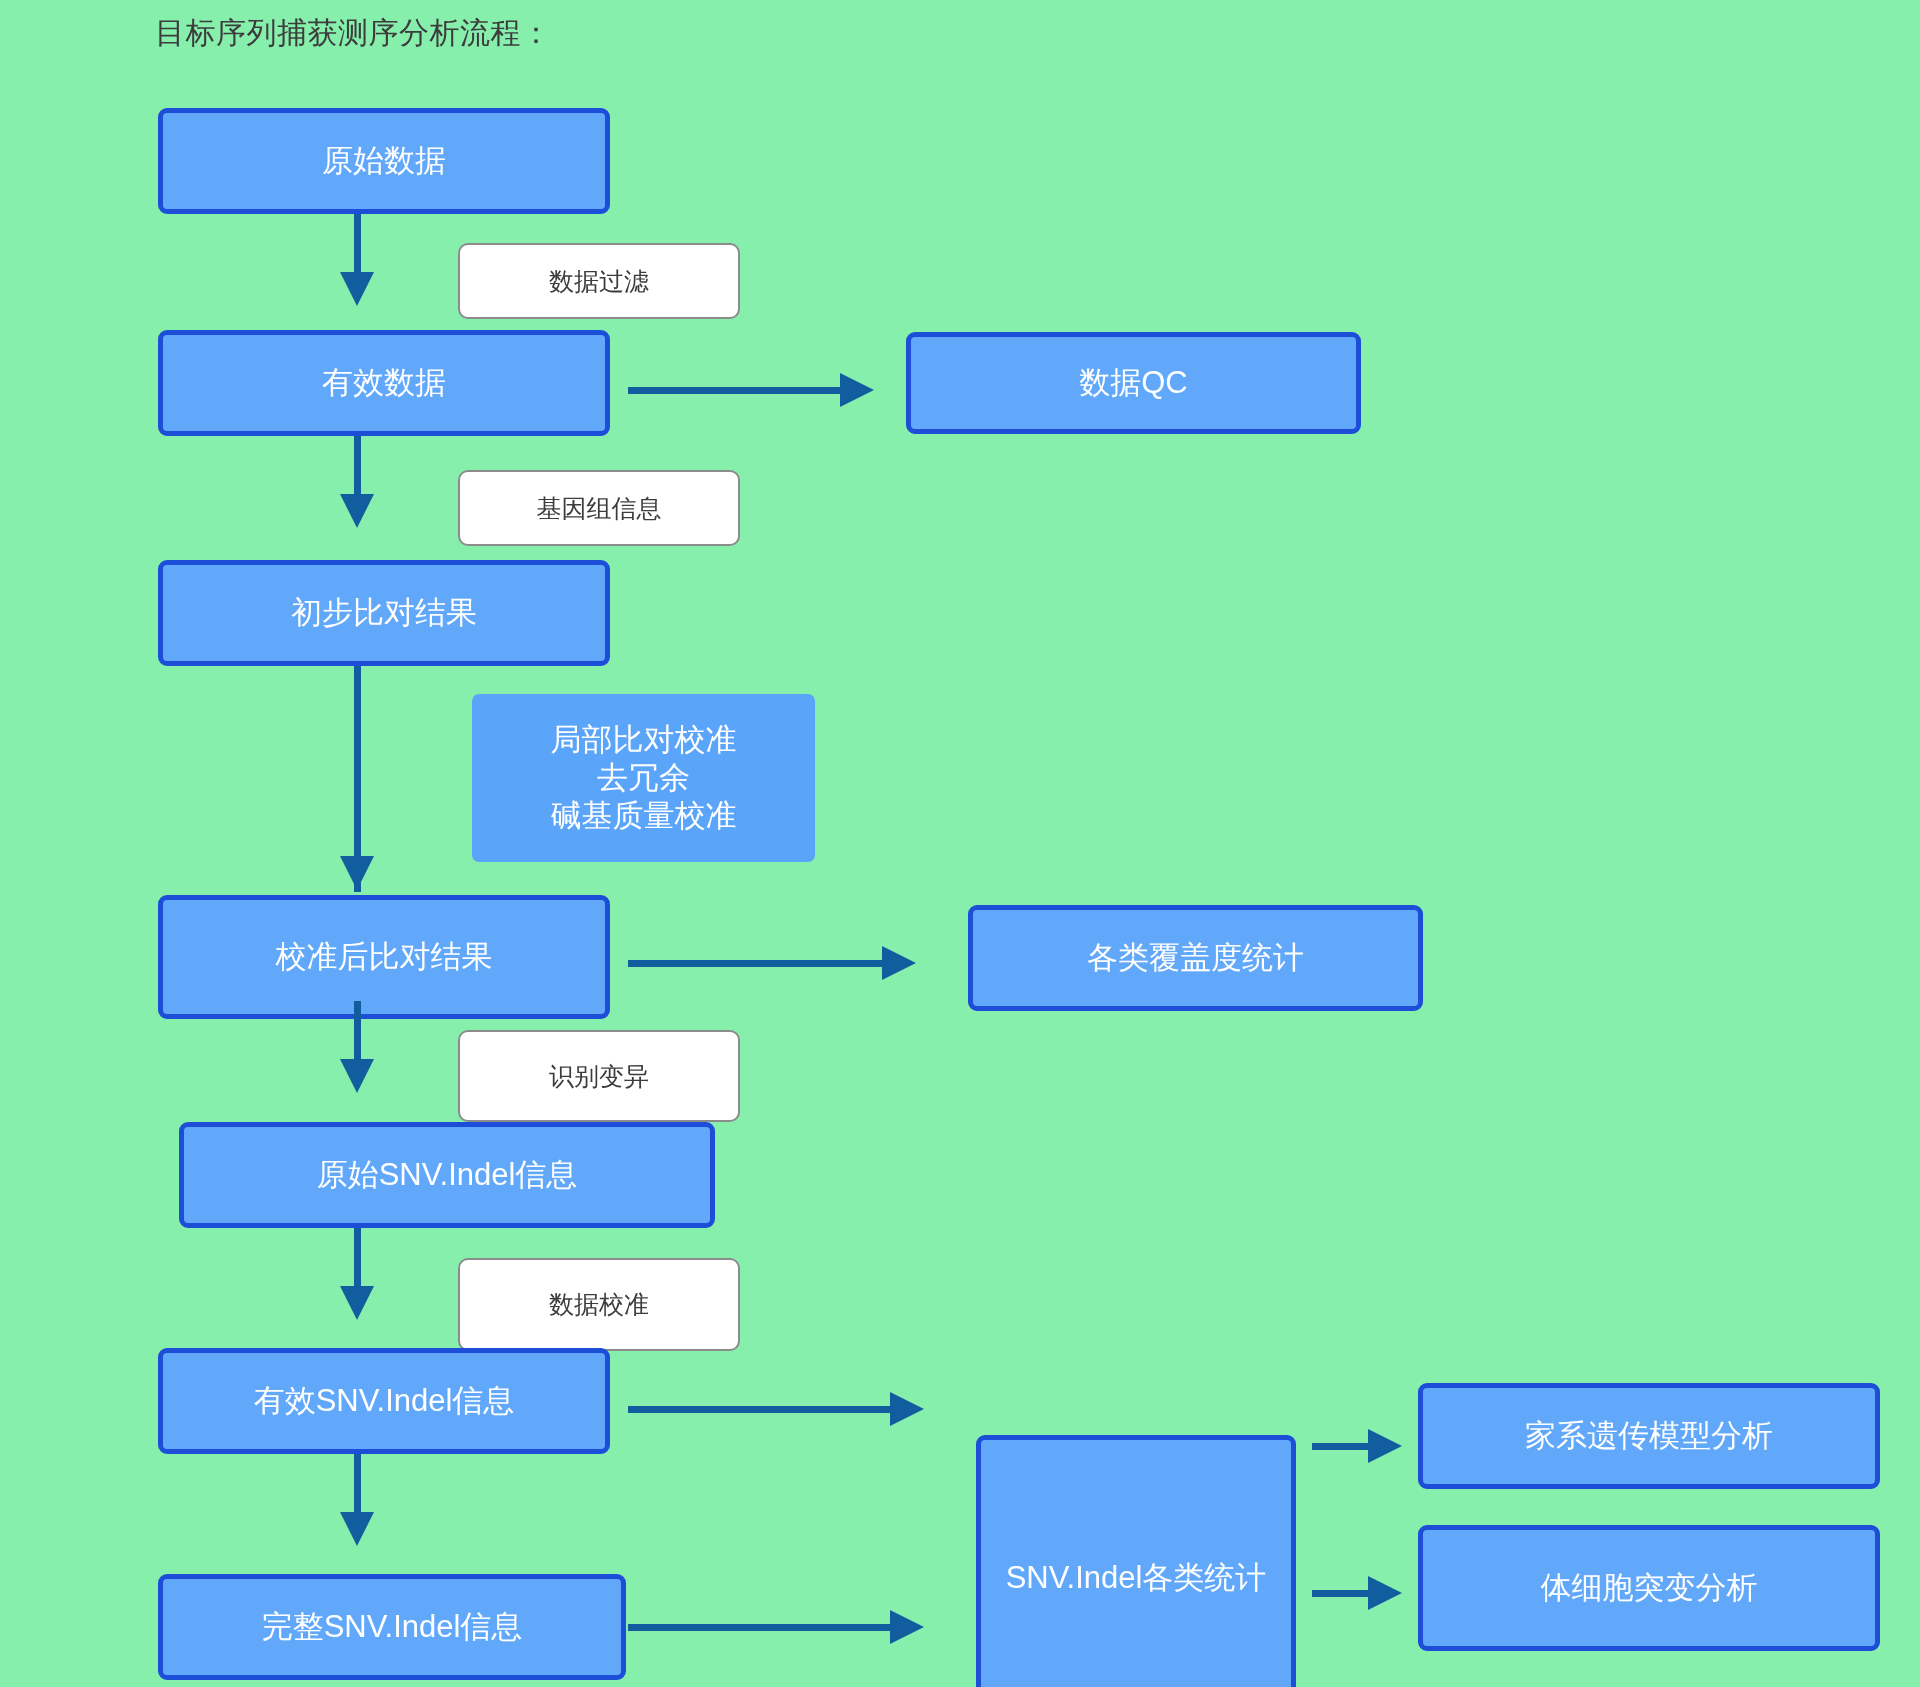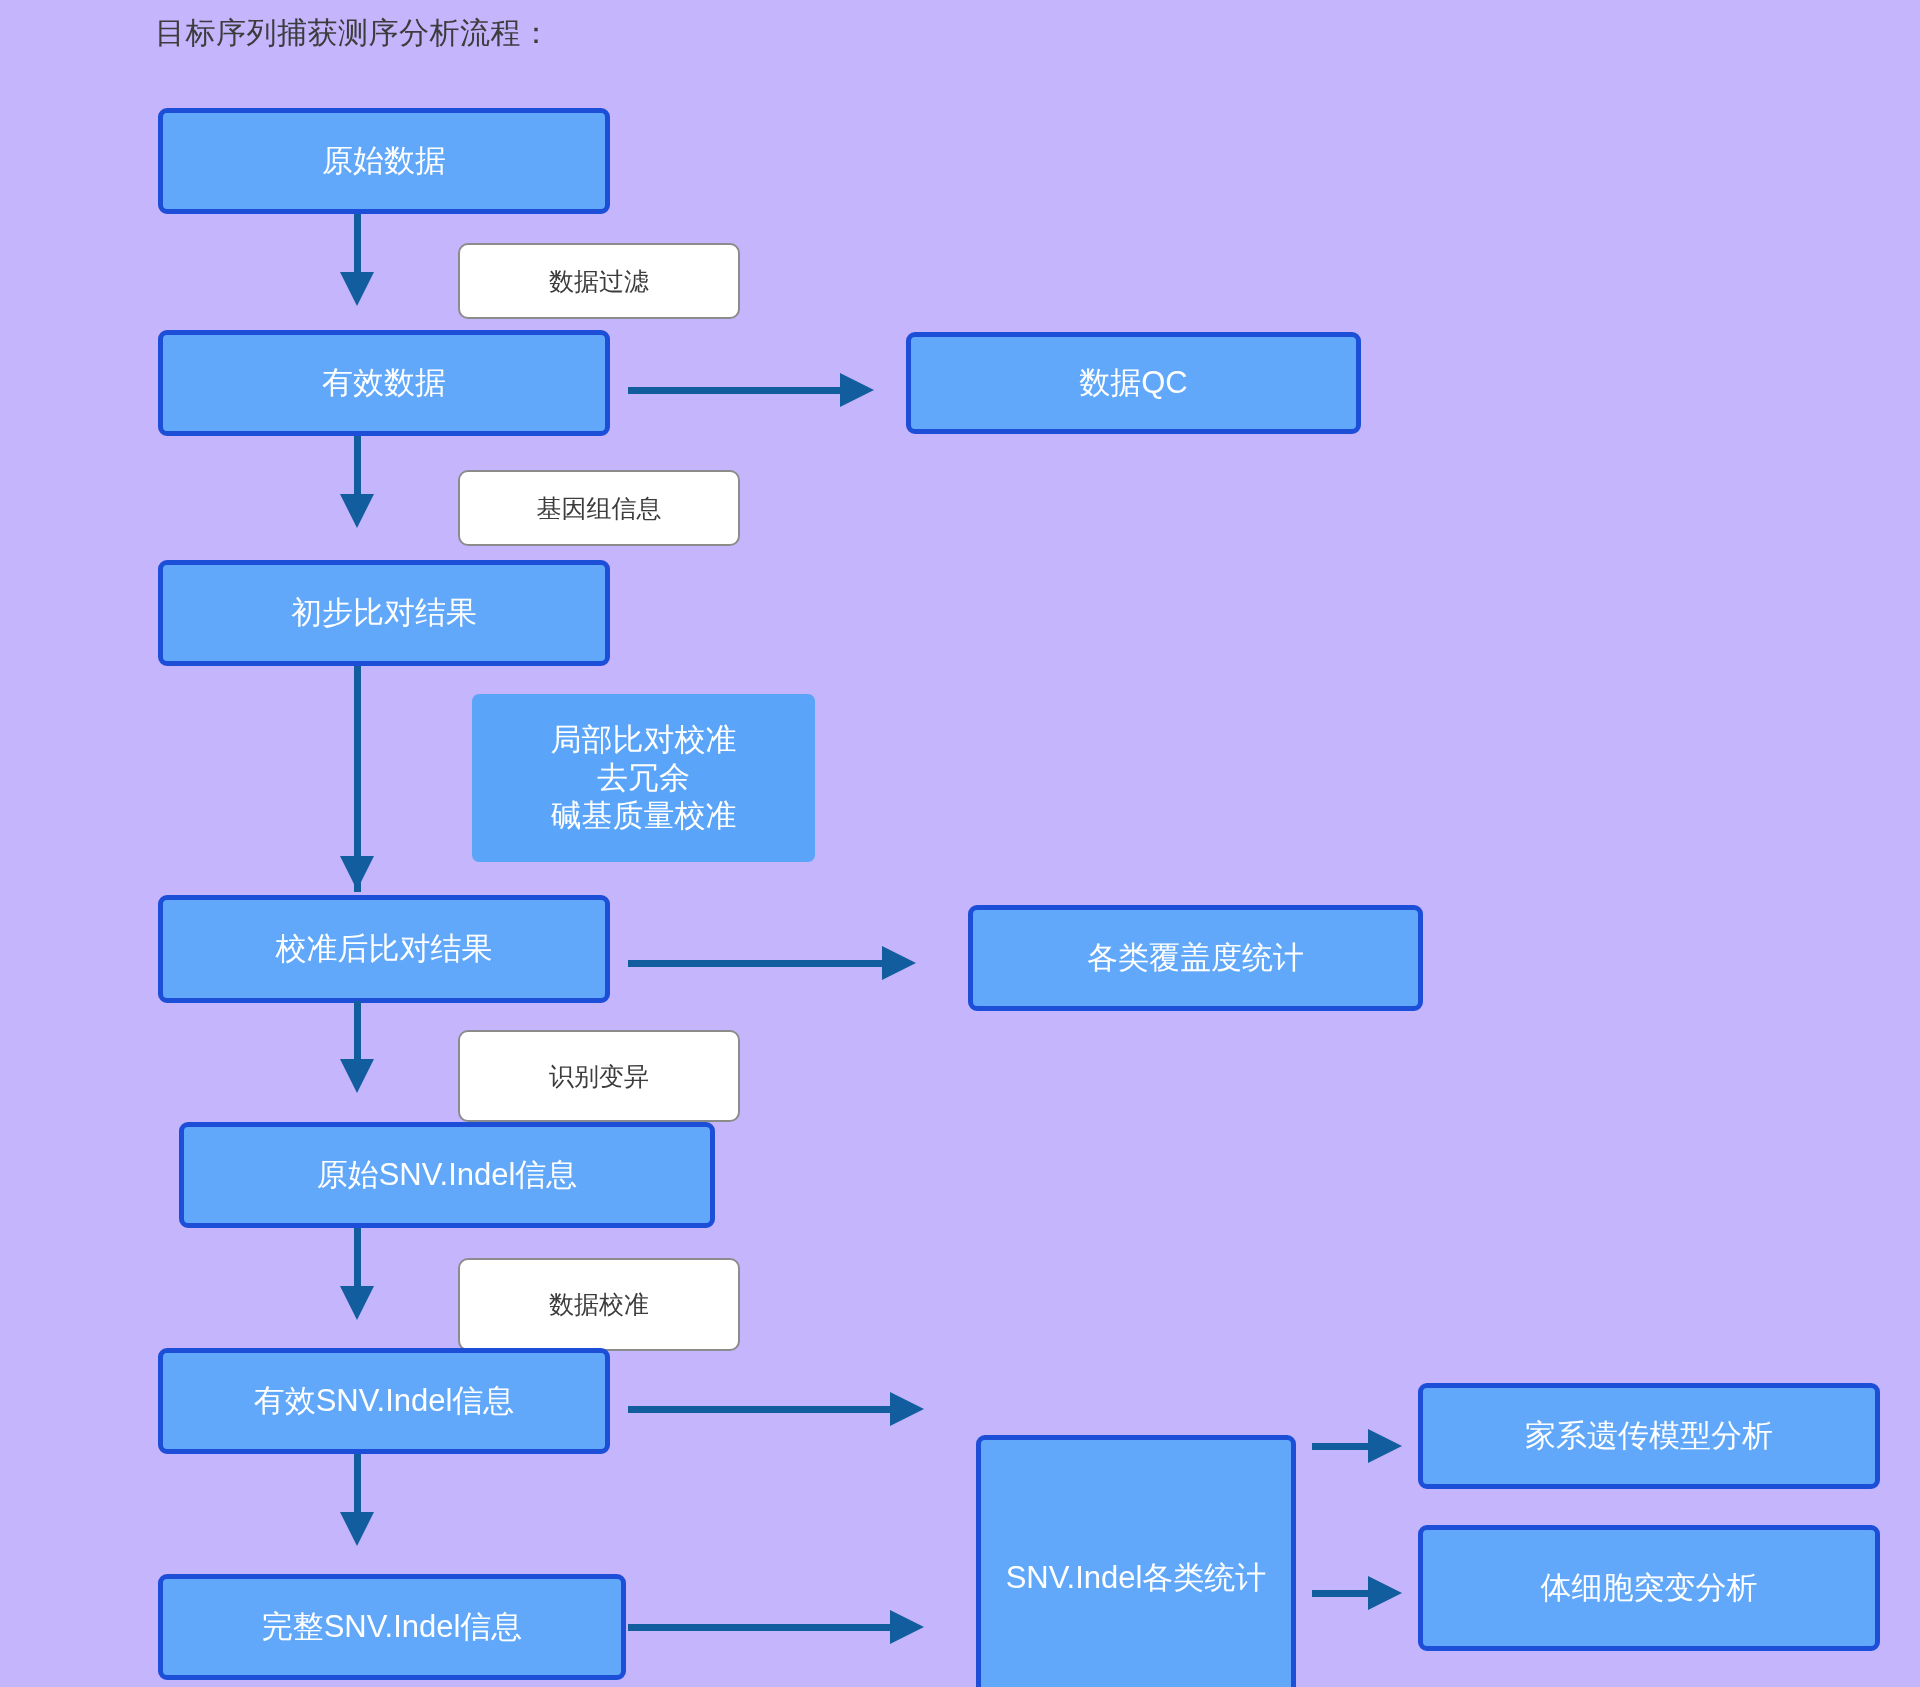--- a/index.html
+++ b/index.html
@@ -7,21 +7,21 @@
     padding: 0;
     background: #ffffff;
   }
   body {
     font-family: "Liberation Sans", "DejaVu Sans", sans-serif;
   }
   #canvas {
     position: relative;
     width: 1920px;
     height: 1687px;
-    background: #c4b5fd;
+    background: #86efac;
     overflow: hidden;
   }
   #title {
     position: absolute;
     left: 155px;
     top: 13px;
     font-size: 30px;
     color: #3c3c3c;
     letter-spacing: 0.5px;
     white-space: nowrap;
@@ -117,21 +117,21 @@
 
   <div class="node" style="left:158px; top:560px; width:452px; height:106px;">初步比对结果</div>
 
   <div class="vline" style="left:354px; top:666px; height:226px;"></div>
   <div class="arrow-down" style="left:340px; top:856px;"></div>
 
   <div class="node plain multiline" style="left:472px; top:694px; width:343px; height:168px;">局部比对校准
 去冗余
 碱基质量校准</div>
 
-  <div class="node" style="left:158px; top:895px; width:452px; height:108px;">校准后比对结果</div>
+  <div class="node" style="left:158px; top:895px; width:452px; height:124px;">校准后比对结果</div>
 
   <div class="hline" style="left:628px; top:960px; width:260px;"></div>
   <div class="arrow-right" style="left:882px; top:946px;"></div>
 
   <div class="node" style="left:968px; top:905px; width:455px; height:106px;">各类覆盖度统计</div>
 
   <div class="vline" style="left:354px; top:1001px; height:62px;"></div>
   <div class="arrow-down" style="left:340px; top:1059px;"></div>
 
   <div class="edge-label" style="left:458px; top:1030px; width:282px; height:92px;">识别变异</div>

